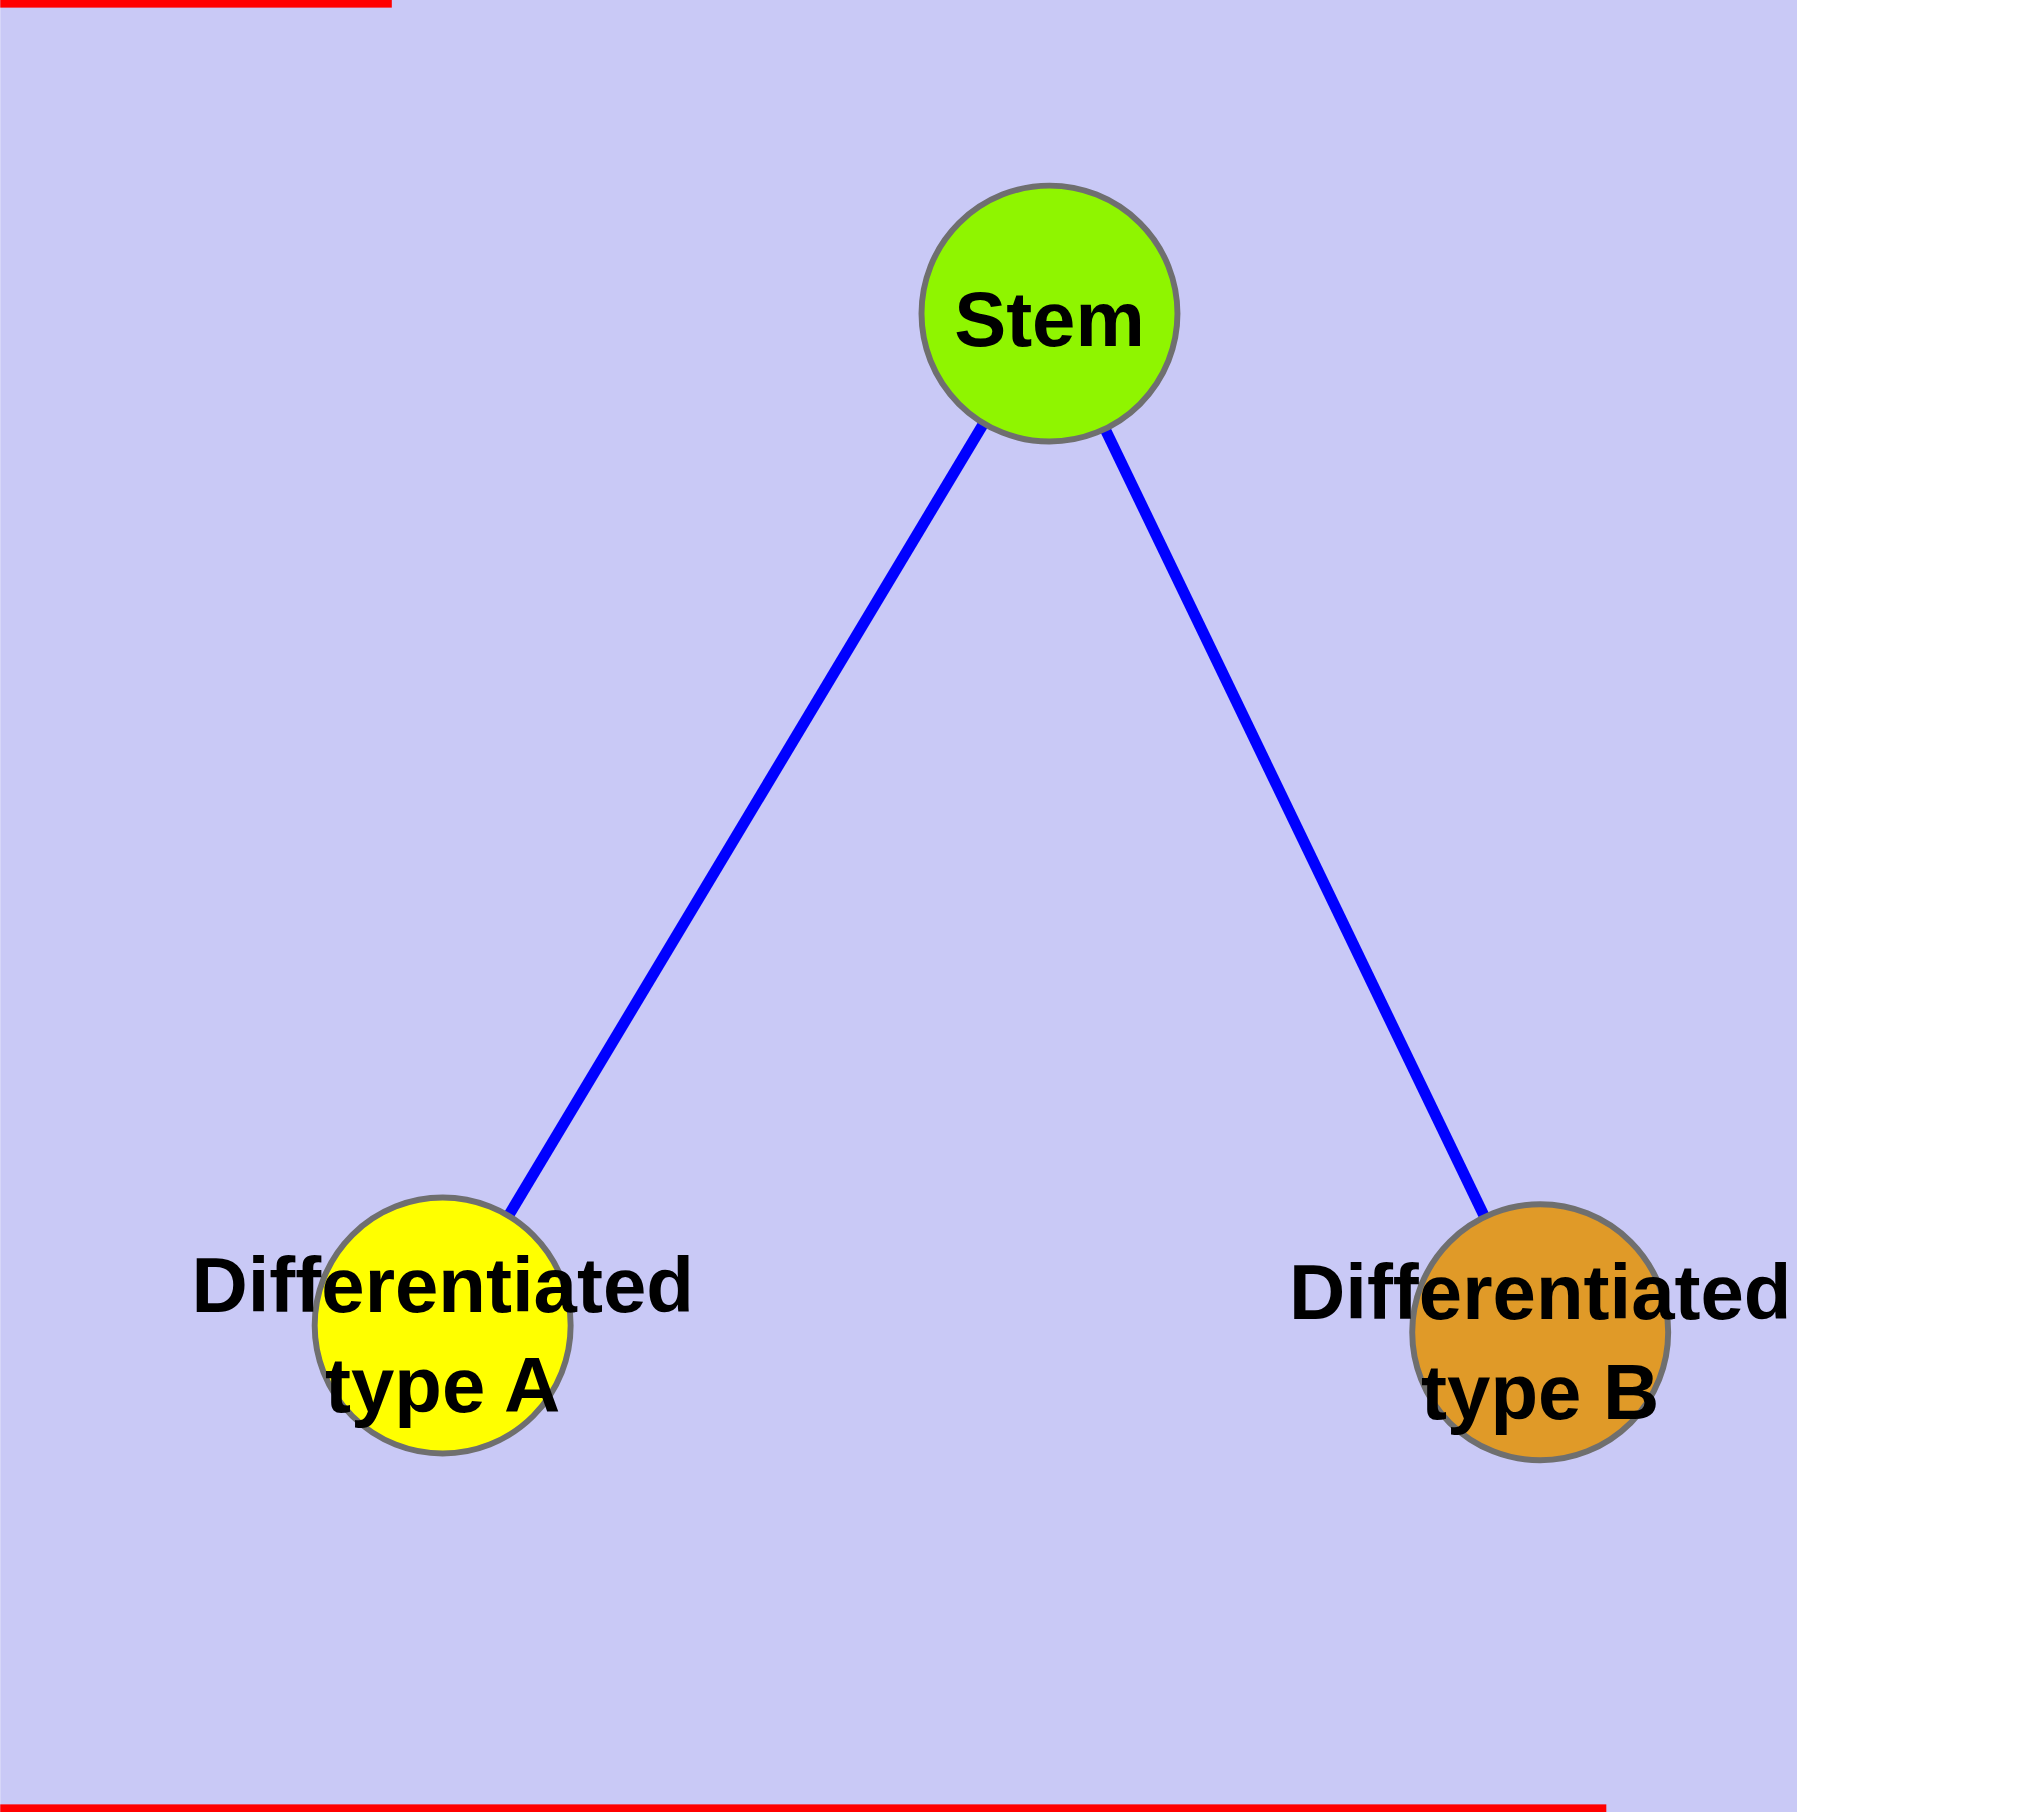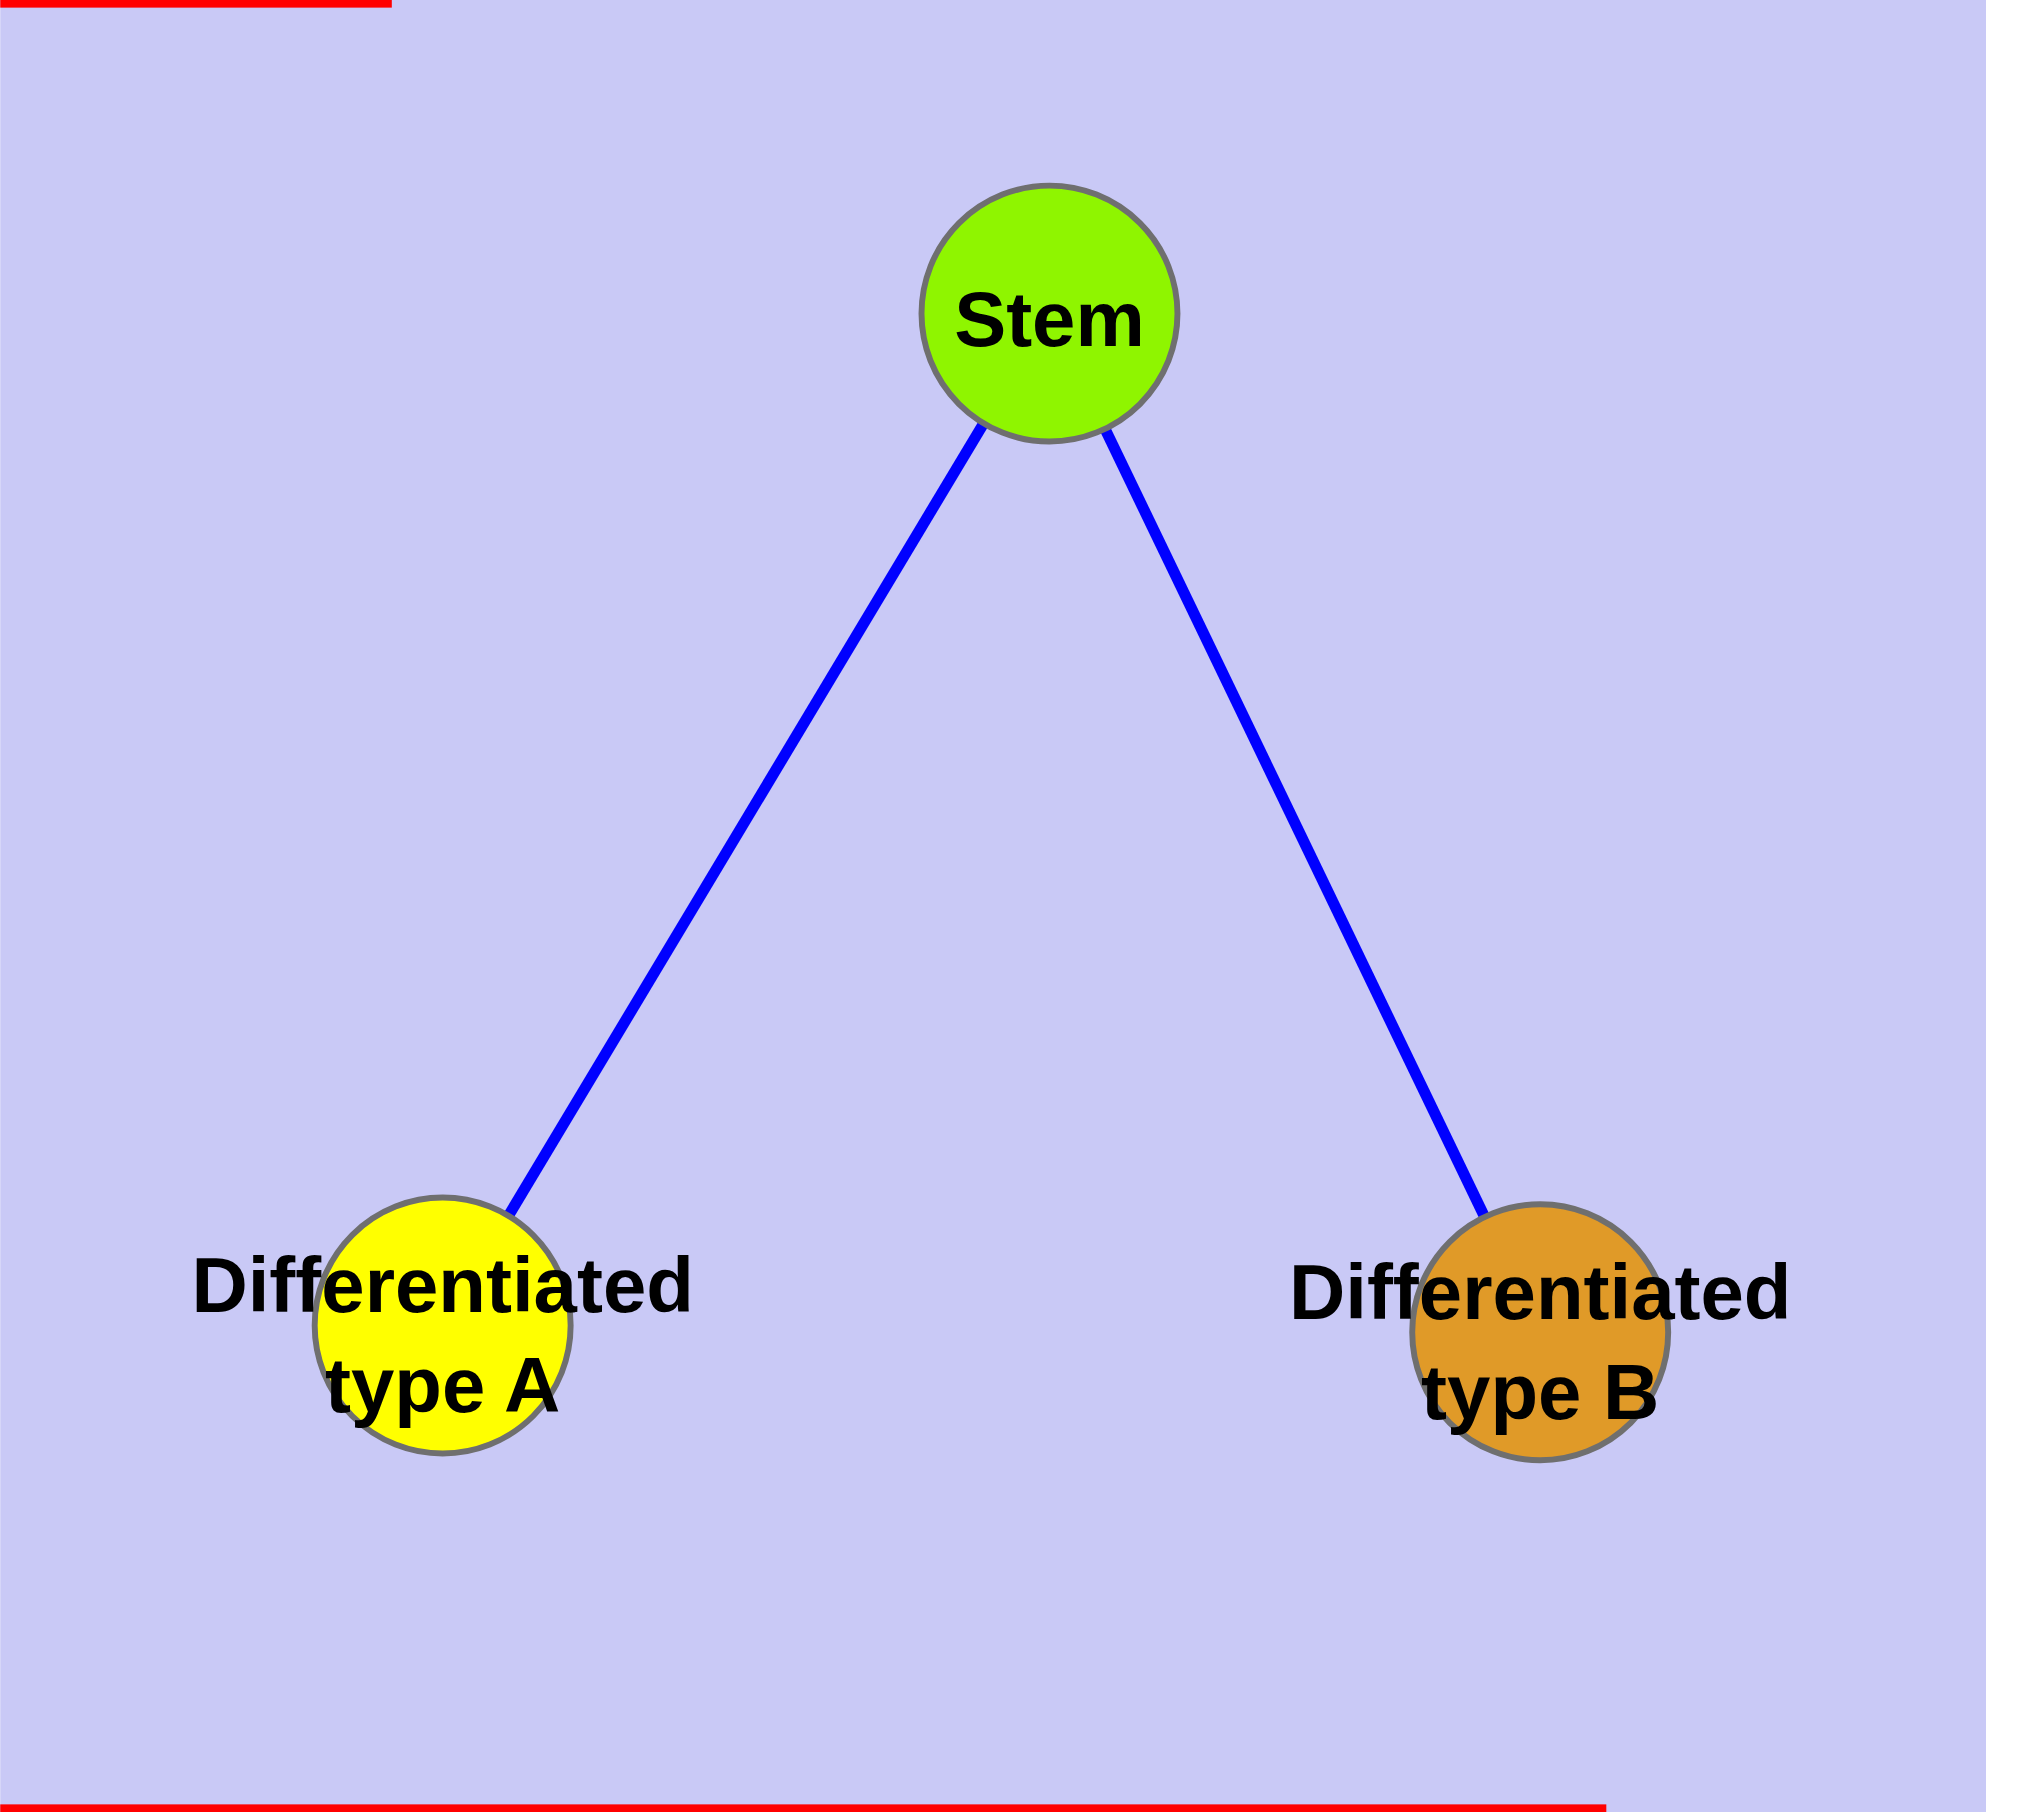--- a/index.html
+++ b/index.html
@@ -2,21 +2,21 @@
 <html style="font-size:13.6px"><head>
 <meta charset="utf-8">
 <style>
   html, body {
     margin: 0;
     padding: 0;
     background: #ffffff;
   }
   .canvas {
     position: relative;
-    width: 1986px;
+    width: 1797px;
     height: 1812px;
     overflow: hidden;
   }
   svg.graph {
     display: block;
     width: 2021px;
     height: 1812px;
   }
   .node {
     stroke: #6F6F6F;

